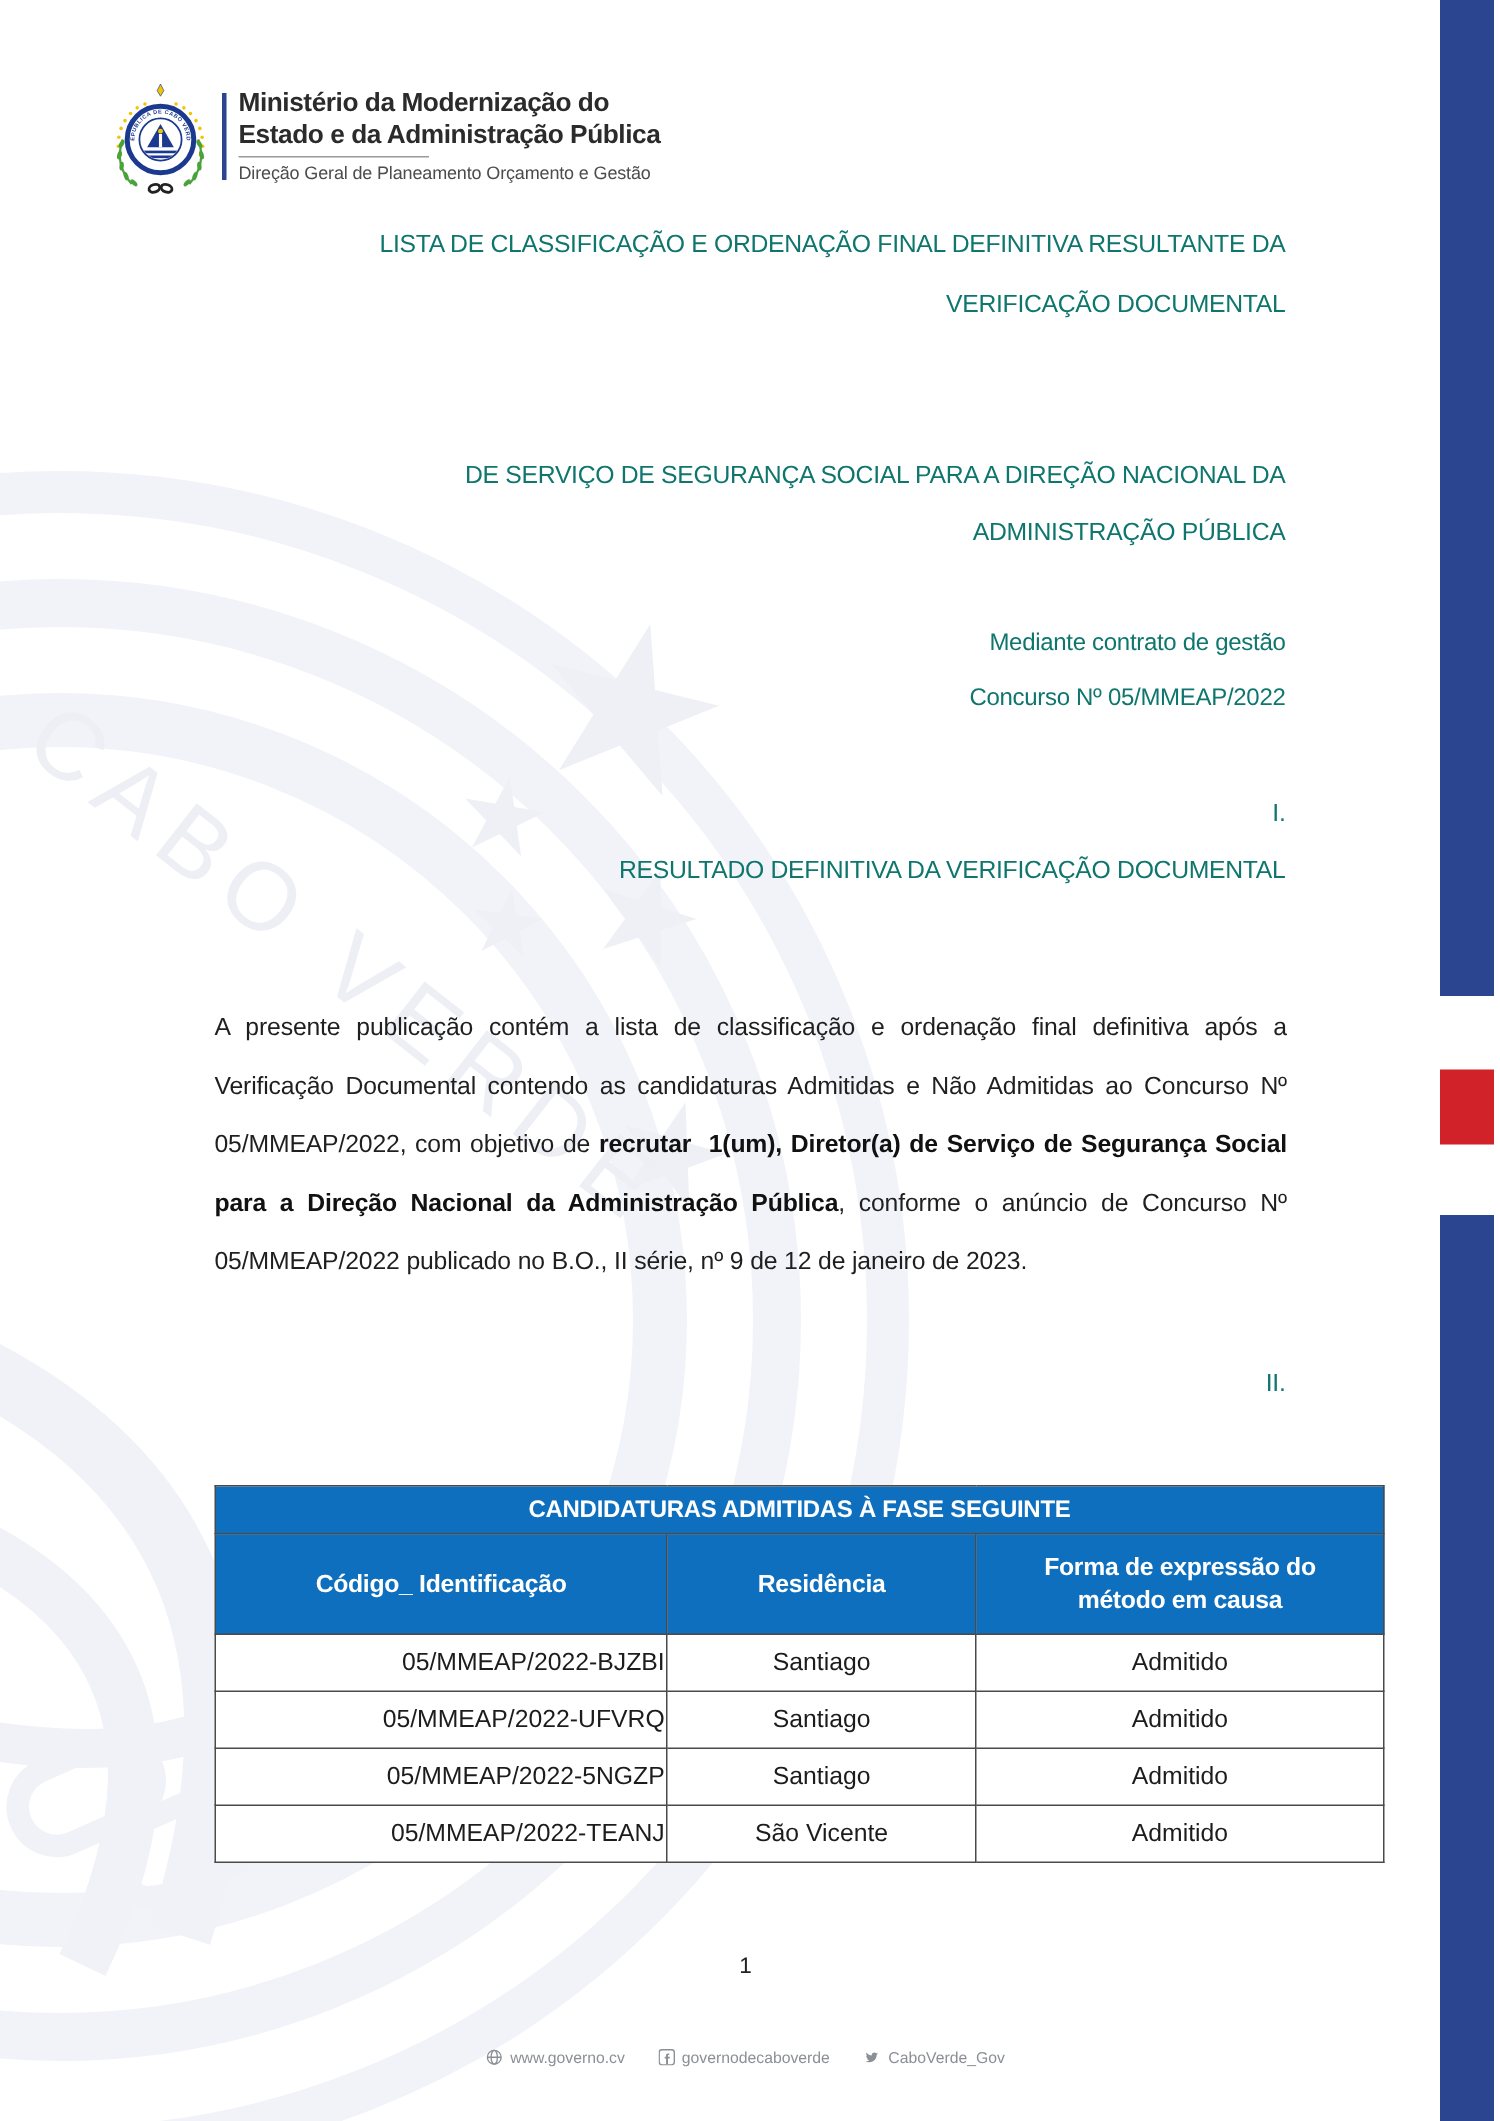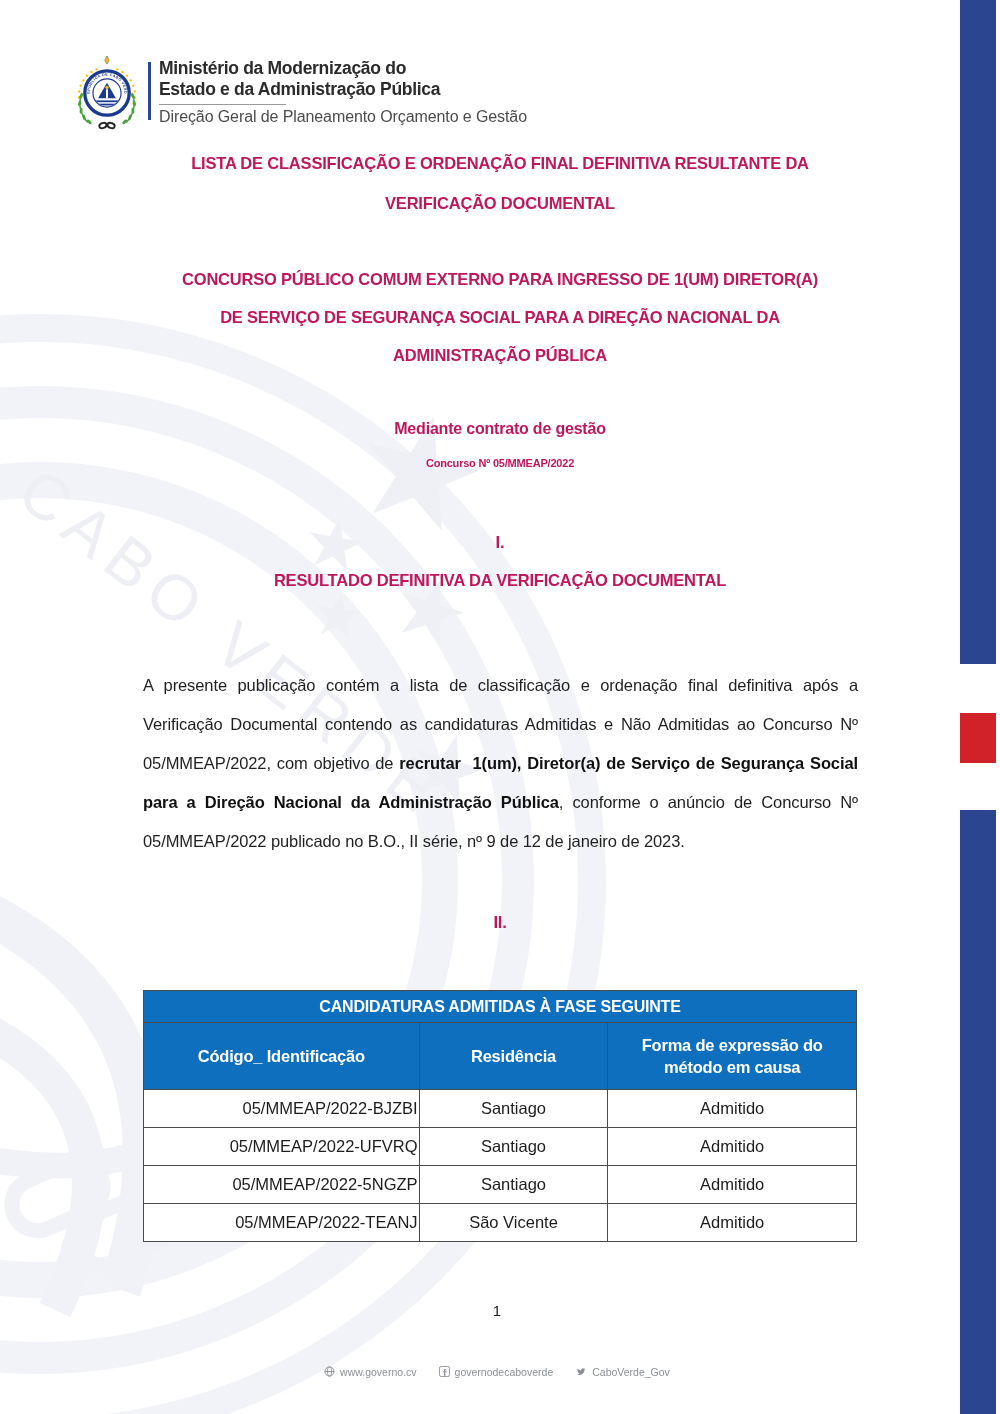--- a/index.html
+++ b/index.html
@@ -19,35 +19,35 @@
   .bar-red         { top:713px; height:50px;  background:#d02228; }
   .bar-blue-bottom { top:810px; height:604px; background:#2b4590; }
 
   
   .header { position:absolute; top:54px; left:70px; display:flex; align-items:flex-start; }
   .emblem { width:74px; height:78px; flex:0 0 auto; }
   .logo-divider { width:3px; height:58px; background:#2b4590; margin:8px 8px 0 4px; flex:0 0 auto; }
   .org-text { padding-top:4px; }
   .ministry-name { font-weight:bold; font-size:17.5px; line-height:21px; color:#2b2b2b; letter-spacing:-0.3px; }
   .dept-rule { width:127px; height:1px; background:#9a9a9a; margin:4px 0 3px; }
-  .department { font-size:16px; color:#4c4c4c; letter-spacing:-0.1px; }
-
-  
-  .hline { position:absolute; left:143px; width:714px; text-align:center;
-           font-weight:bold; color:#be185d; font-size:16.5px; letter-spacing:-0.2px; z-index:2; }
+  .department { font-size:12px; color:#4c4c4c; letter-spacing:-0.1px; }
+
+  
+  .hline { position:absolute; left:143px; width:714px; text-align:right;
+           font-weight:normal; color:#0f766e; font-size:16.5px; letter-spacing:-0.2px; z-index:2; }
 
   
   .paragraph {
     position:absolute; left:143px; top:649px; width:715px; z-index:2;
     font-size:16.5px; line-height:39px; text-align:justify; color:#1f1f1f; letter-spacing:-0.1px;
   }
   .paragraph b { color:#111; }
 
   
-  .doc-table { position:absolute; left:143px; top:990px; width:714px; z-index:2;
+  .doc-table { position:absolute; left:143px; top:990px; width:780px; z-index:2;
                border-collapse:collapse; background:#ffffff; }
   .doc-table th, .doc-table td { border:1px solid #4a4a4a; }
   .t-title th { background:#0e6fbe; color:#ffffff; font-weight:bold; font-size:16px;
                 height:32px; text-align:center; letter-spacing:-0.2px; }
   .t-head th { background:#0e6fbe; color:#ffffff; font-weight:bold; font-size:16.5px;
                height:67px; text-align:center; line-height:1.35; letter-spacing:-0.2px; }
   .t-head th.th-forma { padding:0 18px; }
   .doc-table tbody td { height:38px; font-size:16.5px; color:#1c1c1c; }
   .doc-table tbody td.c1 { text-align:right; padding-left:10px; }
   .doc-table tbody td.c2, .doc-table tbody td.c3 { text-align:center; }
@@ -168,26 +168,25 @@
       <div class="ministry-name">Ministério da Modernização do</div>
       <div class="ministry-name">Estado e da Administração Pública</div>
       <div class="dept-rule"></div>
       <div class="department">Direção Geral de Planeamento Orçamento e Gestão</div>
     </div>
   </div>
 
   <div class="hline" style="top:154px;">LISTA DE CLASSIFICAÇÃO E ORDENAÇÃO FINAL DEFINITIVA RESULTANTE DA</div>
   <div class="hline" style="top:194px;">VERIFICAÇÃO DOCUMENTAL</div>
 
-  <div class="hline" style="top:270px;">CONCURSO PÚBLICO COMUM EXTERNO PARA INGRESSO DE 1(UM) DIRETOR(A)</div>
   <div class="hline" style="top:308px;">DE SERVIÇO DE SEGURANÇA SOCIAL PARA A DIREÇÃO NACIONAL DA</div>
   <div class="hline" style="top:346px;">ADMINISTRAÇÃO PÚBLICA</div>
 
   <div class="hline" style="top:420px; font-size:16px;">Mediante contrato de gestão</div>
-  <div class="hline" style="top:457px; font-size:11px;">Concurso Nº 05/MMEAP/2022</div>
+  <div class="hline" style="top:457px; font-size:16px;">Concurso Nº 05/MMEAP/2022</div>
 
   <div class="hline" style="top:533px;">I.</div>
   <div class="hline" style="top:571px;">RESULTADO DEFINITIVA DA VERIFICAÇÃO DOCUMENTAL</div>
 
   <p class="paragraph"><span>A presente publicação contém a lista de classificação e ordenação final definitiva após a Verificação Documental contendo as candidaturas Admitidas e Não Admitidas ao Concurso Nº 05/MMEAP/2022, com objetivo de </span><b>recrutar &nbsp;1(um), Diretor(a) de Serviço de Segurança Social para a Direção Nacional da Administração Pública</b><span>, conforme o anúncio de Concurso Nº 05/MMEAP/2022 publicado no B.O., II série, nº 9 de 12 de janeiro de 2023.</span></p>
 
   <div class="hline" style="top:913px;">II.</div>
 
   <table class="doc-table">
     <colgroup>

